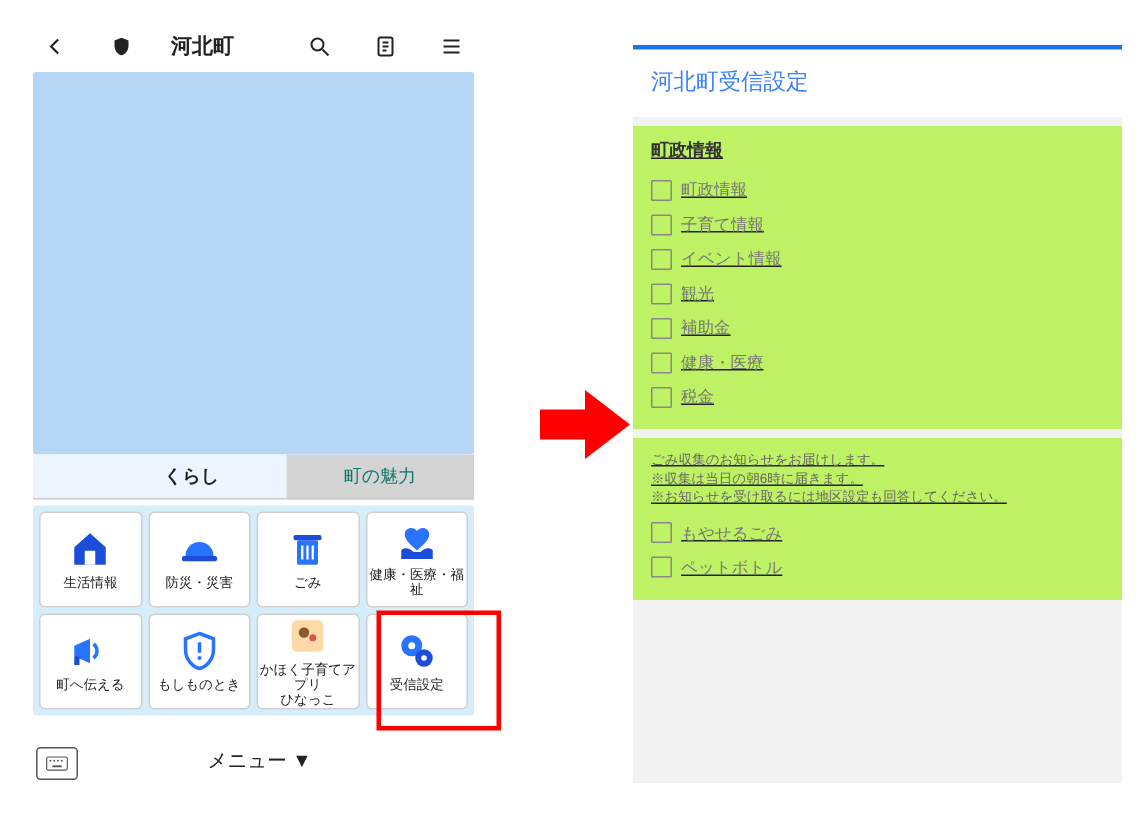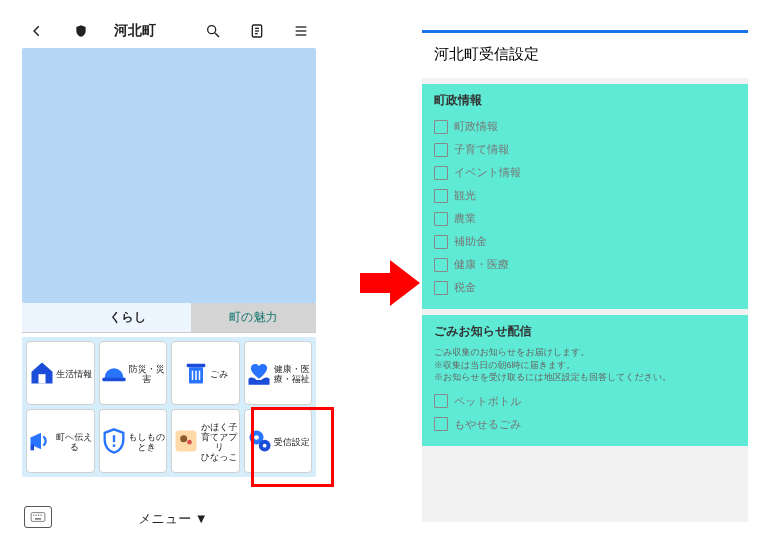--- a/index.html
+++ b/index.html
@@ -68,21 +68,21 @@
     display: grid;
     grid-template-columns: repeat(4, 1fr);
     gap: 4px;
   }
   .tile {
     background: #fff;
     border: 1px solid #d0d0d0;
     border-radius: 4px;
     height: 62px;
     display: flex;
-    flex-direction: row;
+    flex-direction: column;
     align-items: center;
     justify-content: center;
     position: relative;
   }
   .tile-label {
     font-size: 9px;
     margin-top: 4px;
     text-align: center;
     line-height: 1.1;
     white-space: pre-line;
@@ -94,21 +94,21 @@
   .highlight-box {
     position: absolute;
     border: 3px solid #ff0000;
     pointer-events: none;
   }
   .phone-footer {
     position: absolute;
     bottom: 0; left: 0; right: 0;
     height: 30px;
     display: flex;
-    align-items: flex-end;
+    align-items: flex-start;
   }
   .phone-footer .kb {
     width: 26px; height: 20px;
     border: 1px solid #555; border-radius: 3px;
     margin-left: 6px;
     display:flex; align-items:center; justify-content:center;
   }
   .phone-footer .menu {
     flex: 1; text-align:center; font-size: 13px;
   }
@@ -129,28 +129,29 @@
     top: 30px;
     width: 326px;
     height: 492px;
     background: #f2f2f2;
   }
   .settings-header {
     background: #fff;
     border-top: 3px solid #1a73e8;
     padding: 12px 12px 14px 12px;
     font-size: 15px;
-    color: #000000;
+    color: #3b82f6;
     font-family: "Yu Mincho", "Hiragino Mincho", serif;
     font-weight: 500;
   }
   .section {
-    background: #5eead4;
+    background: #bef264;
     margin-top: 6px;
     padding: 8px 12px 10px 12px;
+    text-decoration: underline;
   }
   .section-title {
     font-size: 12px;
     font-weight: 700;
     color: #333;
     margin-bottom: 6px;
   }
   .section-sub {
     font-size: 9px;
     color: #666;
@@ -350,50 +351,45 @@
           <div class="check-row">
             <div class="check-box"></div>
             <div class="check-label">イベント情報</div>
           </div>
           <div class="check-row">
             <div class="check-box"></div>
             <div class="check-label">観光</div>
           </div>
           <div class="check-row">
             <div class="check-box"></div>
-            <div class="check-label">農業</div>
-          </div>
-          <div class="check-row">
-            <div class="check-box"></div>
             <div class="check-label">補助金</div>
           </div>
           <div class="check-row">
             <div class="check-box"></div>
             <div class="check-label">健康・医療</div>
           </div>
           <div class="check-row">
             <div class="check-box"></div>
             <div class="check-label">税金</div>
           </div>
         </div>
     </div>
 
     <div class="section">
-      <div class="section-title">ごみお知らせ配信</div>
       <div class="section-sub" id="section2-sub">
           <div>ごみ収集のお知らせをお届けします。</div>
           <div>※収集は当日の朝6時に届きます。</div>
           <div>※お知らせを受け取るには地区設定も回答してください。</div>
         </div>
       <div id="section2-items">
           <div class="check-row">
             <div class="check-box"></div>
+            <div class="check-label">もやせるごみ</div>
+          </div>
+          <div class="check-row">
+            <div class="check-box"></div>
             <div class="check-label">ペットボトル</div>
           </div>
-          <div class="check-row">
-            <div class="check-box"></div>
-            <div class="check-label">もやせるごみ</div>
-          </div>
         </div>
     </div>
   </div>
 
 </div>
 
 </body></html>

